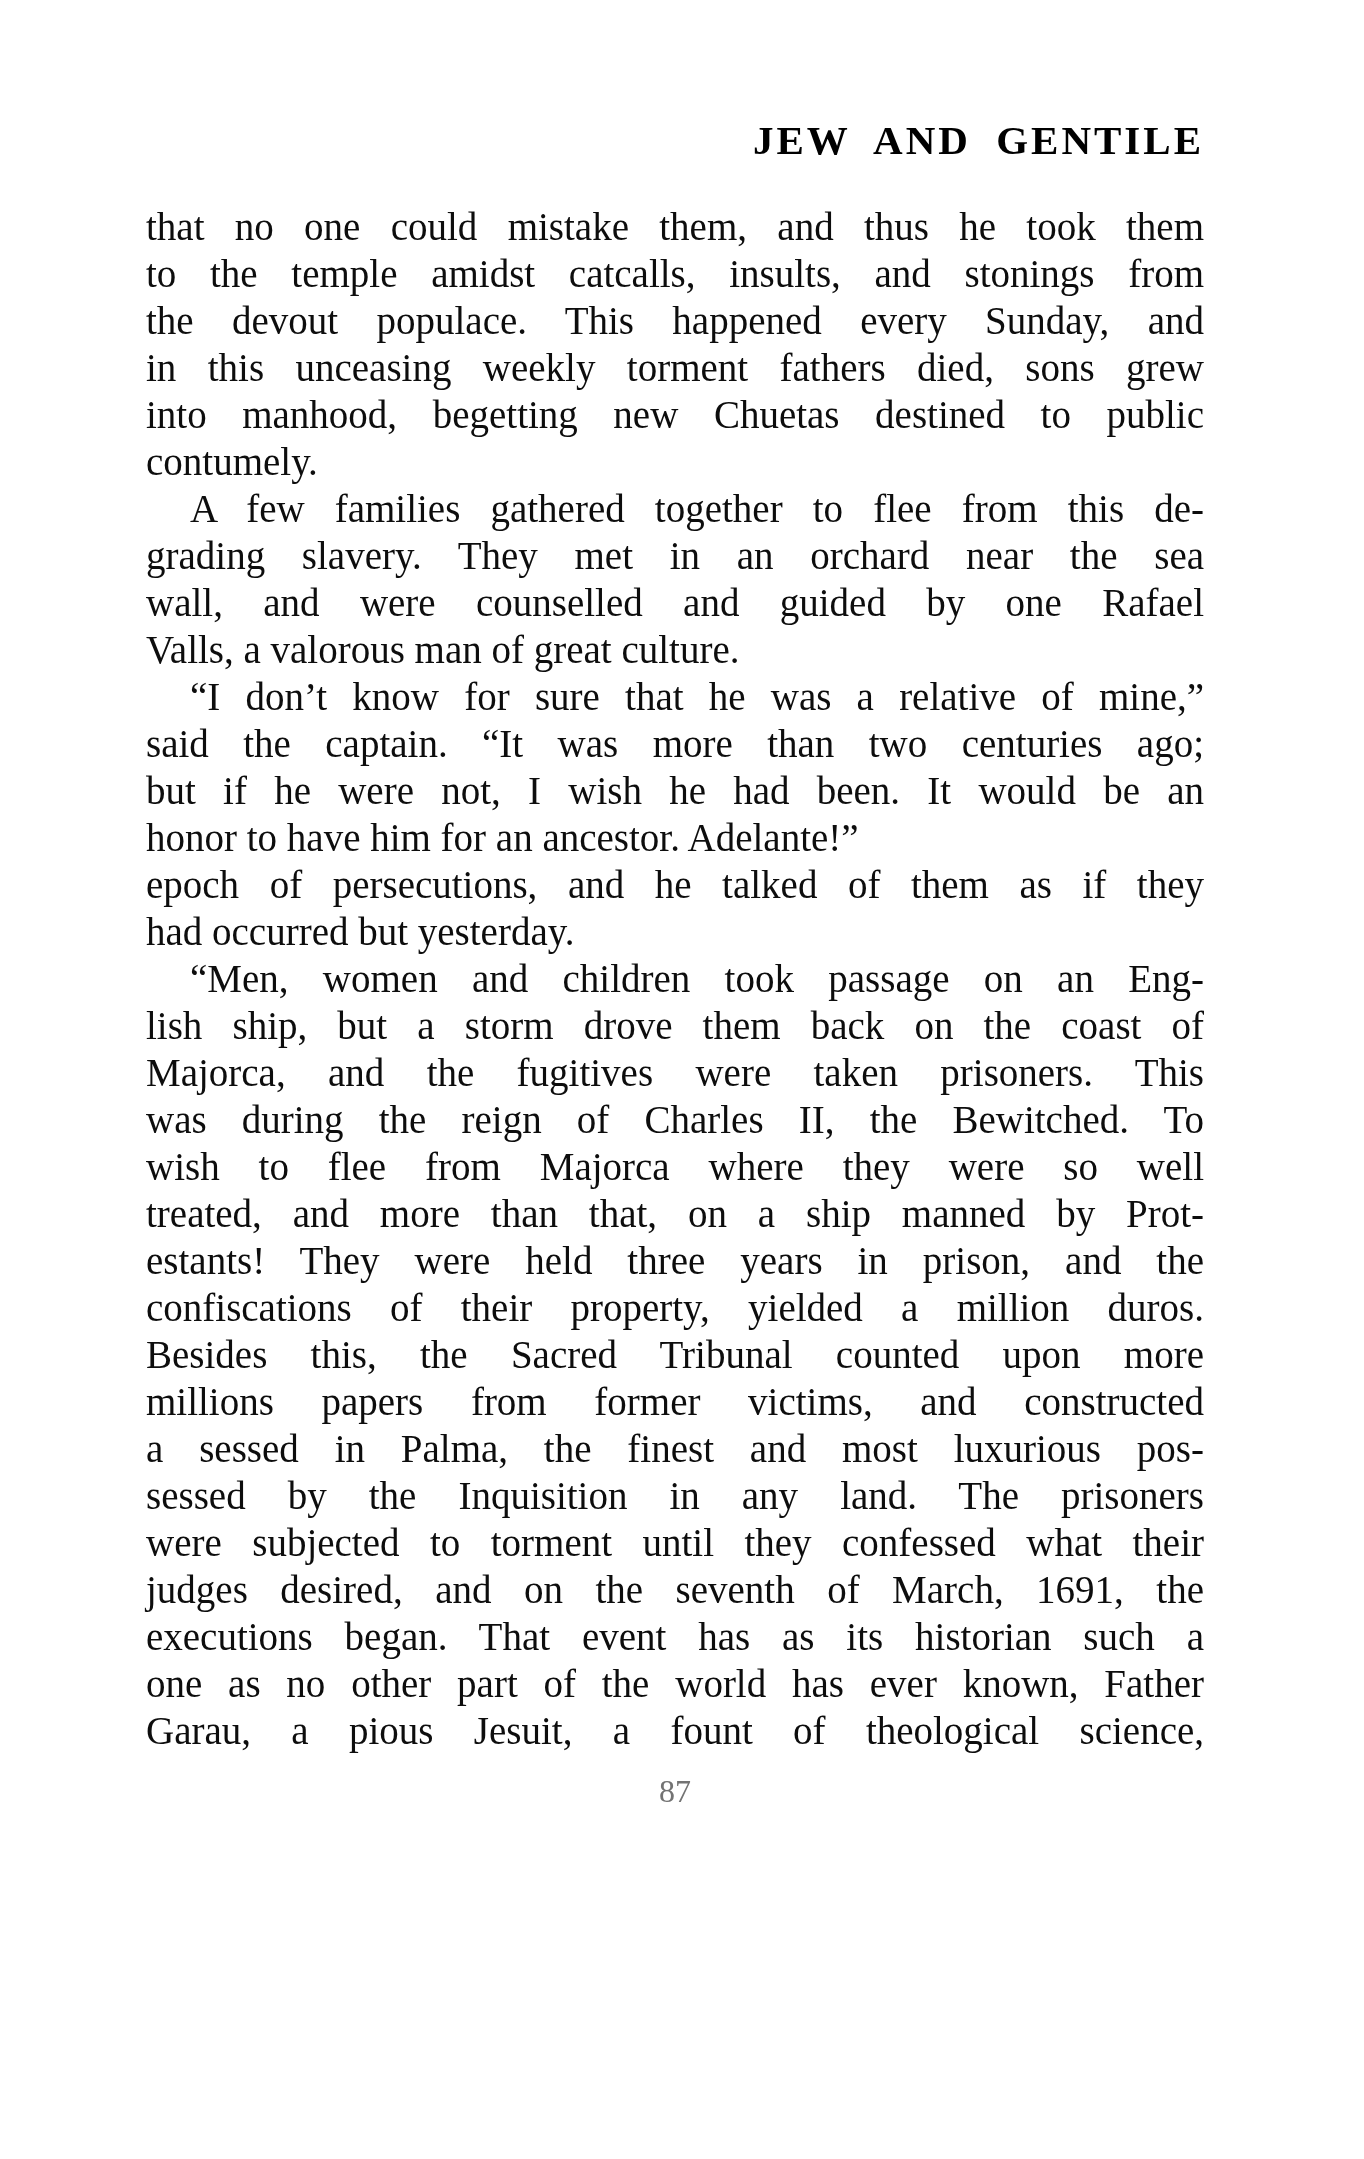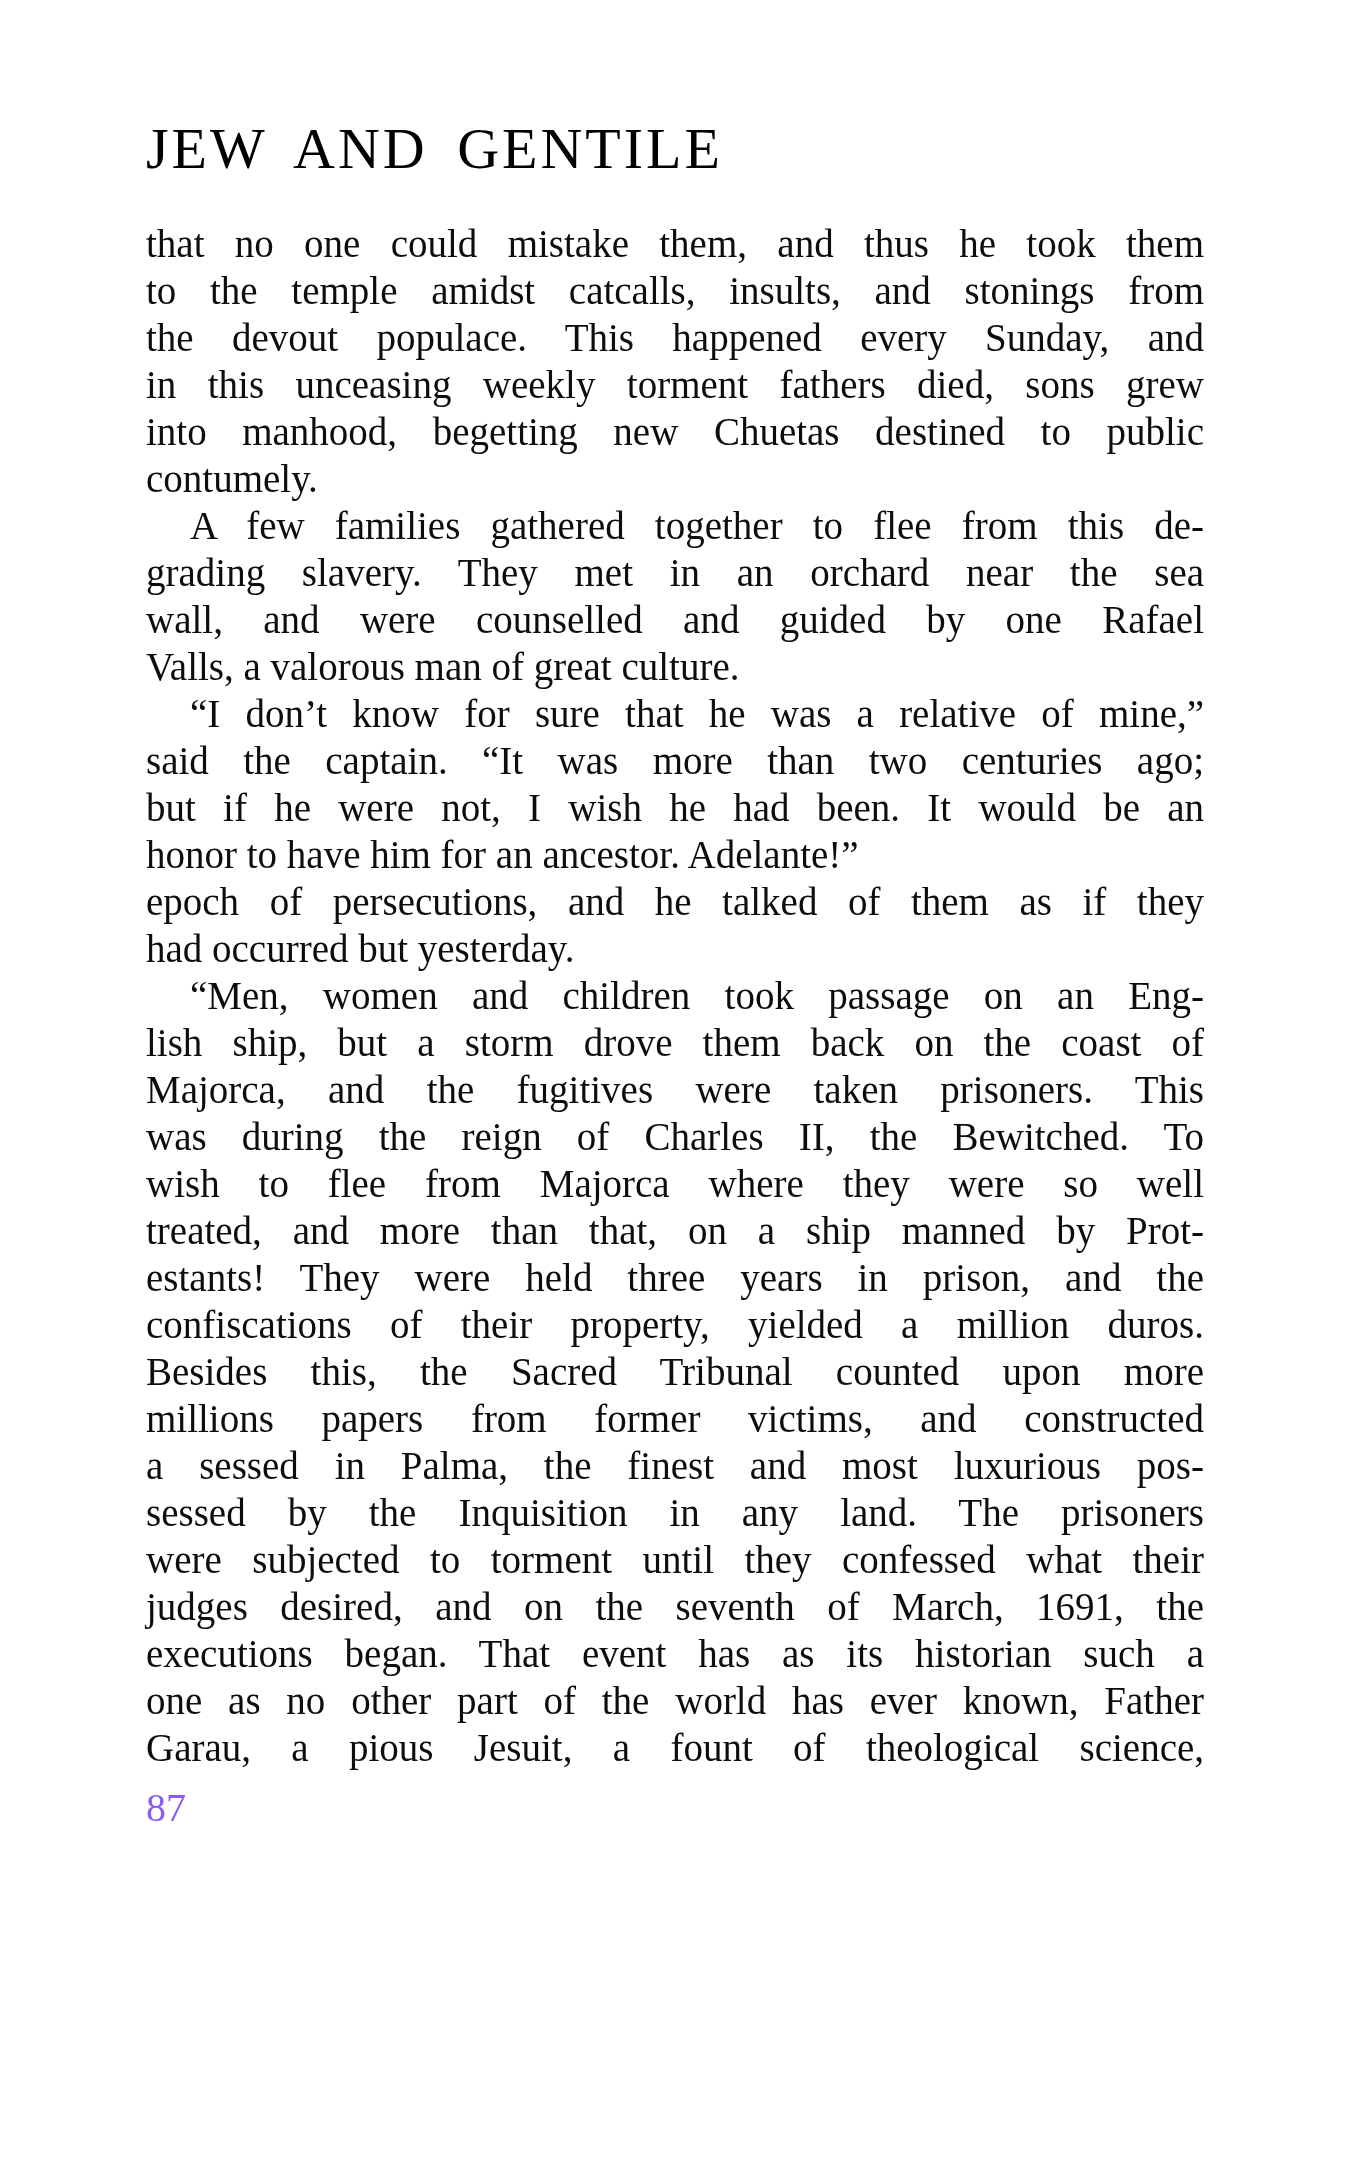--- a/index.html
+++ b/index.html
@@ -17,24 +17,24 @@
     color: #0d0d0d;
   }
   .column {
     position: absolute;
     left: 146px;
     top: 120px;
     width: 1058px;
   }
   .header {
     margin: 0 0 42px 0;
-    font-size: 58px;
-    font-weight: 400;
+    font-size: 41px;
+    font-weight: 700;
     line-height: 1;
-    text-align: left;
+    text-align: right;
     letter-spacing: 3px;
     word-spacing: 12px;
     color: #000000;
   }
   .body-text {
     display: block;
     margin-top: 28px;
   }
   .para {
     margin: 0;
@@ -48,23 +48,24 @@
     color: #0d0d0d;
   }
   .line.noj {
     text-align-last: left;
   }
   .line.indent {
     text-indent: 44px;
   }
   .pagenum {
     margin-top: 12px;
-    font-size: 40px;
+    font-size: 32px;
     line-height: 50px;
-    color: #8b5cf6;
+    text-align: center;
+    color: #737373;
   }
 </style>
 </head>
 <body>
 
 <div class="page">
   <div class="column">
     <h1 class="header">JEW AND GENTILE</h1>
     <main class="body-text">
         <div class="para">

